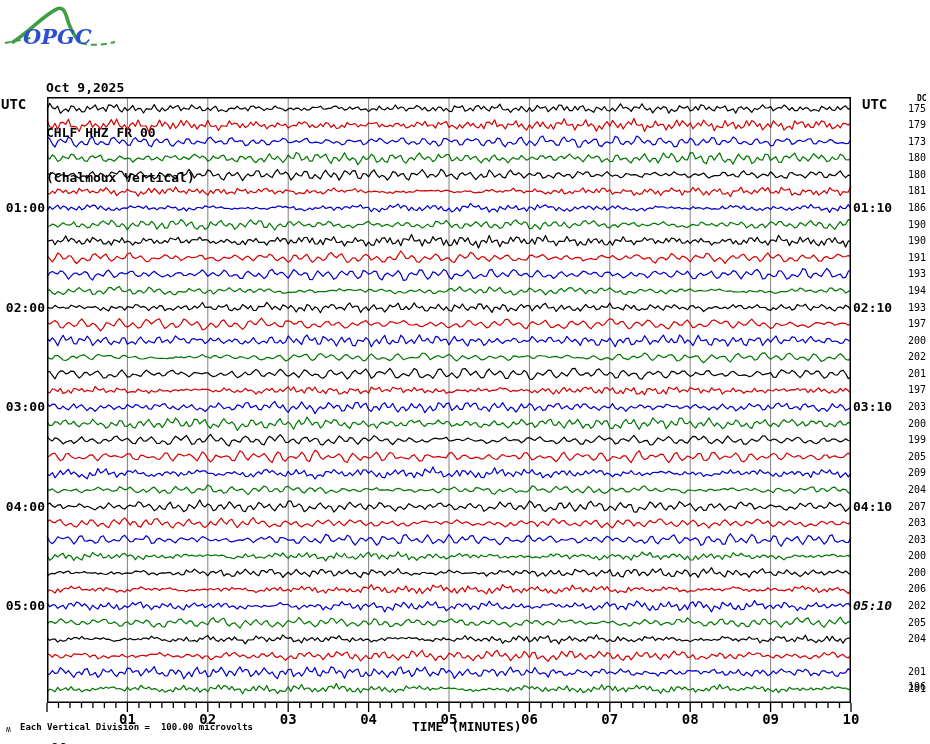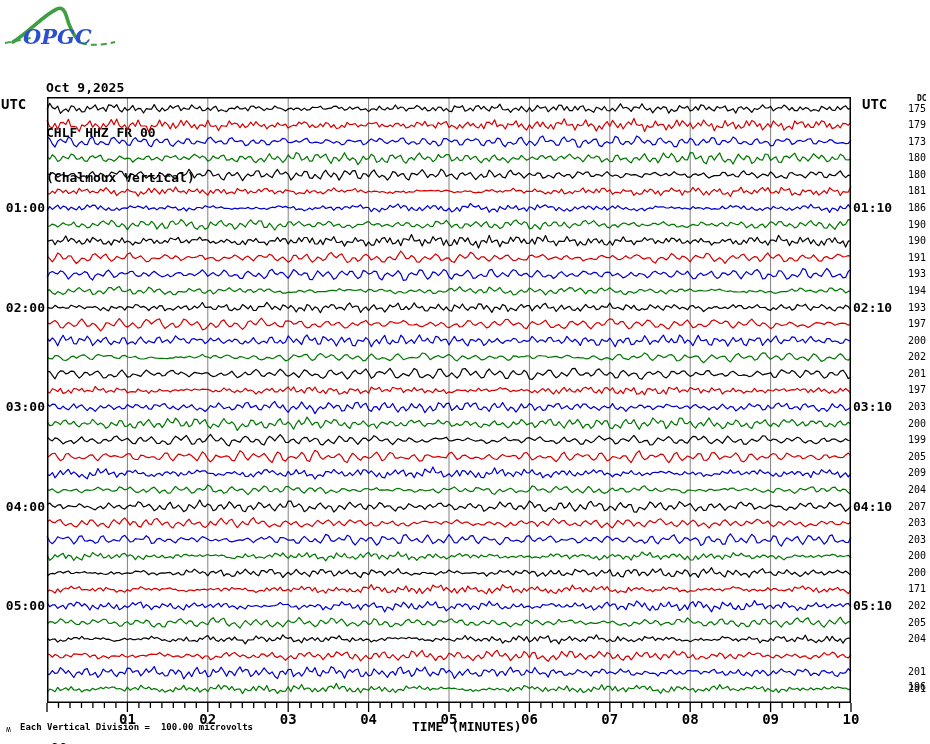--- a/index.html
+++ b/index.html
@@ -167,21 +167,21 @@
       <div class="hour-label" style="top: 299.52px; left: 0px;">02:00</div>
       <div class="hour-label" style="top: 399.03px; left: 0px;">03:00</div>
       <div class="hour-label" style="top: 498.54px; left: 0px;">04:00</div>
       <div class="hour-label" style="top: 598.05px; left: 0px;">05:00</div>
     </div>
   <div id="right-labels">
       <div class="hour-label right" style="top: 200.01px; left: 853px;">01:10</div>
       <div class="hour-label right" style="top: 299.52px; left: 853px;">02:10</div>
       <div class="hour-label right" style="top: 399.03px; left: 853px;">03:10</div>
       <div class="hour-label right" style="top: 498.54px; left: 853px;">04:10</div>
-      <div class="hour-label right" style="top: 598.05px; left: 853px;">05:10</div>
+      <div class="hour-label right" style="top: 598.05px; left: 853px; font-style: italic;">05:10</div>
     </div>
   <div id="dc-labels">
       <div class="dc-label" style="top: 102.5px;">175</div>
       <div class="dc-label" style="top: 119.085px;">179</div>
       <div class="dc-label" style="top: 135.67px; text-align: right;">173</div>
       <div class="dc-label" style="top: 152.255px;">180</div>
       <div class="dc-label" style="top: 168.84px;">180</div>
       <div class="dc-label" style="top: 185.425px;">181</div>
       <div class="dc-label" style="top: 202.01px;">186</div>
       <div class="dc-label" style="top: 218.595px;">190</div>
@@ -199,21 +199,21 @@
       <div class="dc-label" style="top: 417.615px;">200</div>
       <div class="dc-label" style="top: 434.2px;">199</div>
       <div class="dc-label" style="top: 450.785px;">205</div>
       <div class="dc-label" style="top: 467.37px;">209</div>
       <div class="dc-label" style="top: 483.955px;">204</div>
       <div class="dc-label" style="top: 500.54px;">207</div>
       <div class="dc-label" style="top: 517.125px;">203</div>
       <div class="dc-label" style="top: 533.71px;">203</div>
       <div class="dc-label" style="top: 550.295px;">200</div>
       <div class="dc-label" style="top: 566.88px;">200</div>
-      <div class="dc-label" style="top: 583.465px;">171</div>
+      <div class="dc-label" style="top: 583.465px;">206</div>
       <div class="dc-label" style="top: 600.05px;">202</div>
       <div class="dc-label" style="top: 616.635px;">205</div>
       <div class="dc-label" style="top: 633.22px;">204</div>
       <div class="dc-label" style="top: 681px;">196</div>
       <div class="dc-label" style="top: 666.39px;">201</div>
       <div class="dc-label" style="top: 682.975px;">201</div>
     </div>
   <div id="tick-labels">
       <div class="tick-label" style="left: 44px; margin-top: 29px;">00</div>
       <div class="tick-label" style="left: 112.4px;">01</div>

